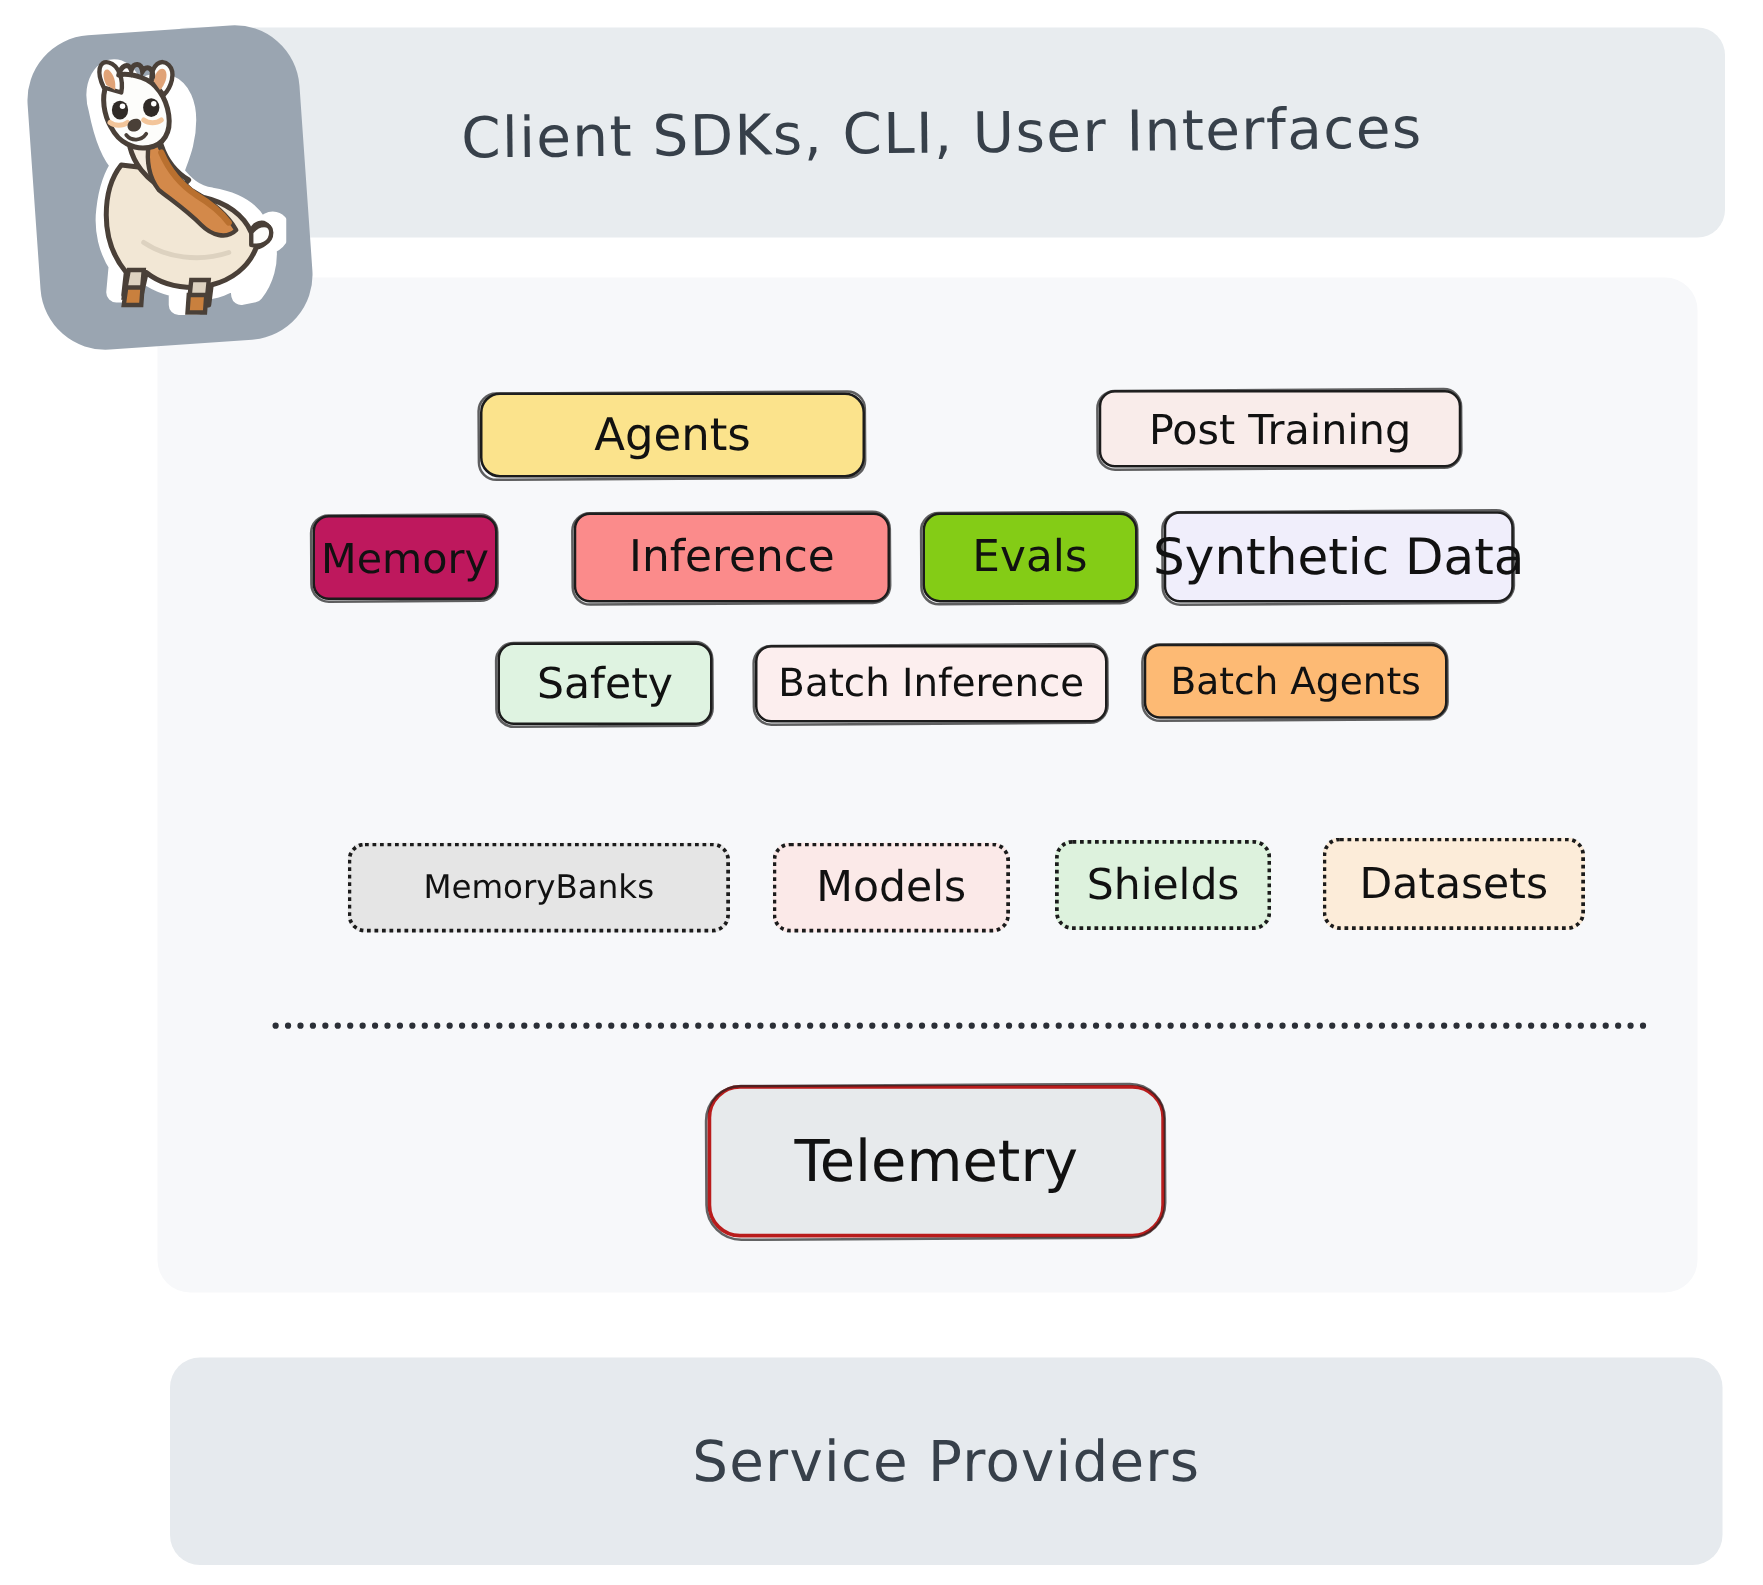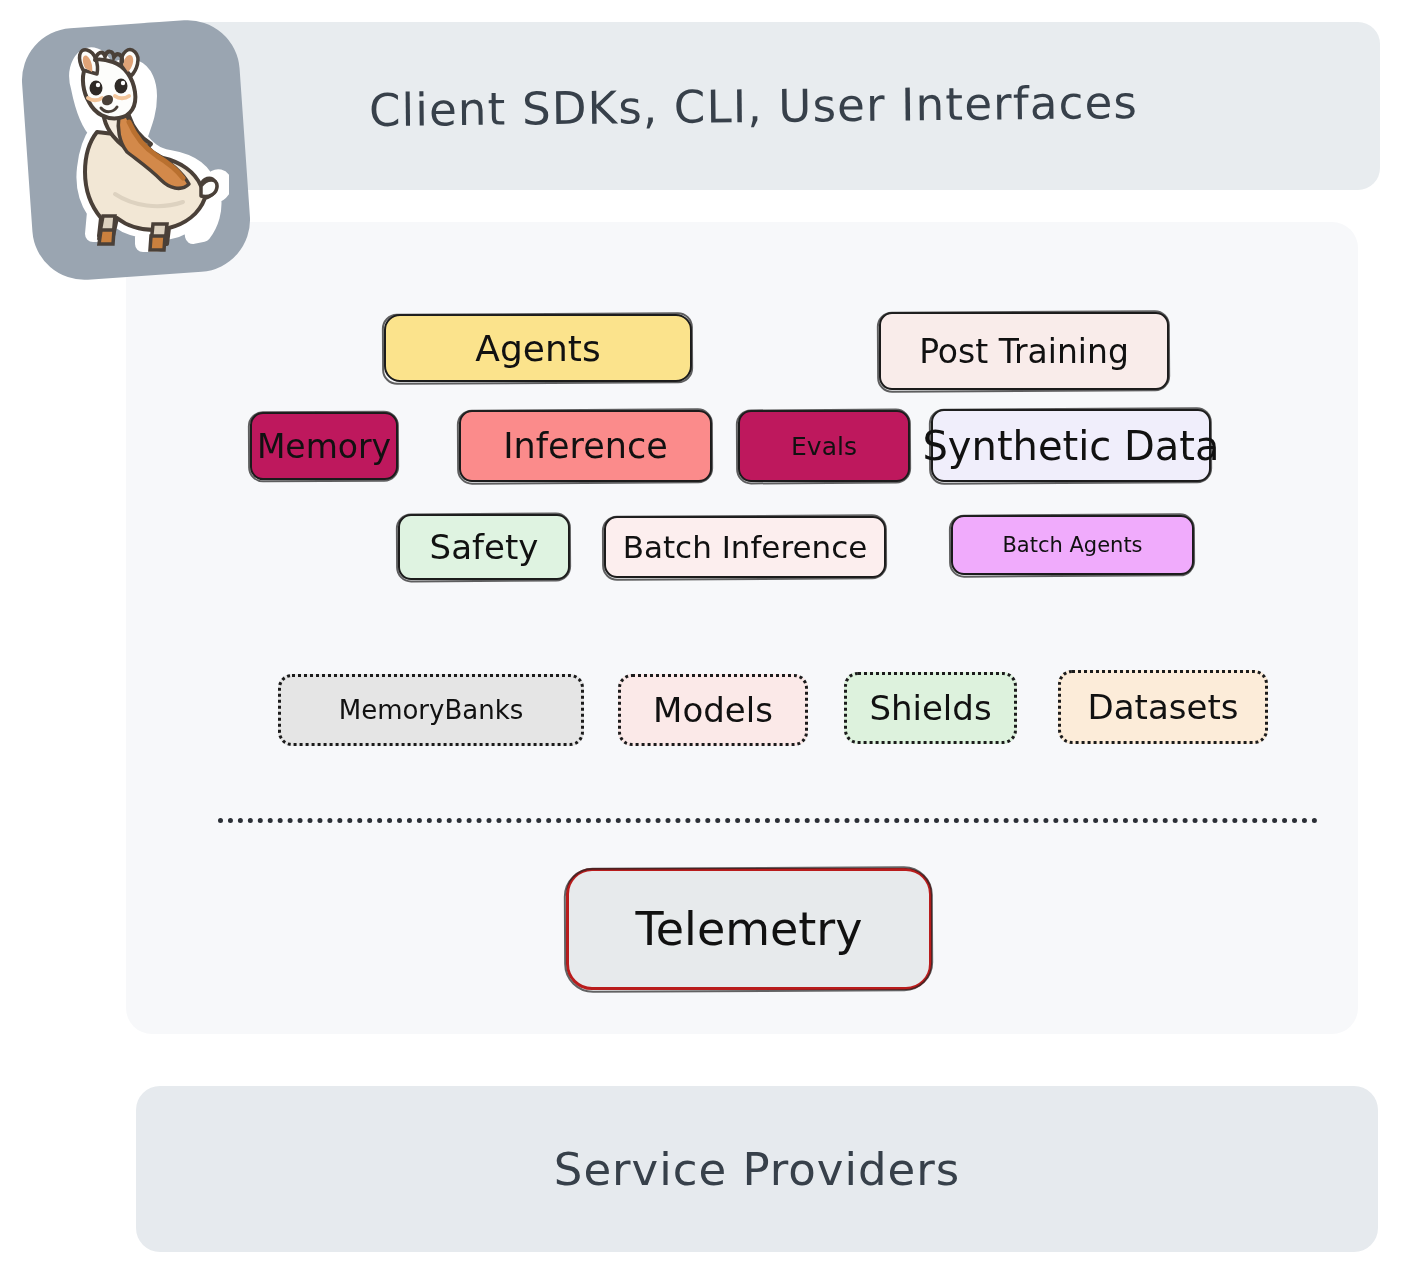--- a/index.html
+++ b/index.html
@@ -261,49 +261,49 @@
       </g>
     </svg>
   </div>
 
   <div class="api-panel">
 
     <div class="rbox" style="left:258px; top:92px; width:308px; height:68px; background:#fbe38c; font-size:36px; border-radius:16px;">
       <span class="lbl">Agents</span>
     </div>
 
-    <div class="rbox" style="left:753px; top:90px; width:290px; height:78px; background:#f9ecea; font-size:33px;">
+    <div class="rbox" style="left:753px; top:90px; width:290px; height:62px; background:#f9ecea; font-size:33px;">
       <span class="lbl">Post Training</span>
     </div>
 
     <div class="rbox" style="left:124px; top:190px; width:148px; height:68px; background:#be185d; font-size:33px;">
       <span class="lbl">Memory</span>
     </div>
 
     <div class="rbox" style="left:333px; top:188px; width:253px; height:72px; background:#fb8b8b; font-size:35px;">
       <span class="lbl">Inference</span>
     </div>
 
-    <div class="rbox" style="left:612px; top:188px; width:172px; height:72px; background:#be185d; font-size:25px;">
+    <div class="rbox" style="left:612px; top:188px; width:172px; height:72px; background:#84cc16; font-size:35px;border-radius:14px;">
       <span class="lbl">Evals</span>
     </div>
 
     <div class="rbox" style="left:805px; top:187px; width:280px; height:73px; background:#f0eefb; font-size:40px;justify-content:center;">
       <span class="lbl">Synthetic Data</span>
     </div>
 
     <div class="rbox" style="left:272px; top:292px; width:172px; height:66px; background:#dff3e1; font-size:34px;">
       <span class="lbl">Safety</span>
     </div>
 
     <div class="rbox" style="left:478px; top:294px; width:282px; height:62px; background:#fceeee; font-size:31px;">
       <span class="lbl">Batch Inference</span>
     </div>
 
-    <div class="rbox" style="left:789px; top:293px; width:243px; height:60px; background:#f0abfc; font-size:21px;margin-left:36px;">
+    <div class="rbox" style="left:789px; top:293px; width:243px; height:60px; background:#fdba74; font-size:30px;">
       <span class="lbl">Batch Agents</span>
     </div>
 
     <div class="dbox" style="left:152px; top:452px; width:306px; height:72px; background:#e5e5e5; font-size:26px;">
       <span class="lbl">MemoryBanks</span>
     </div>
 
     <div class="dbox" style="left:492px; top:452px; width:190px; height:72px; background:#fbe9e8; font-size:34px;">
       <span class="lbl">Models</span>
     </div>

